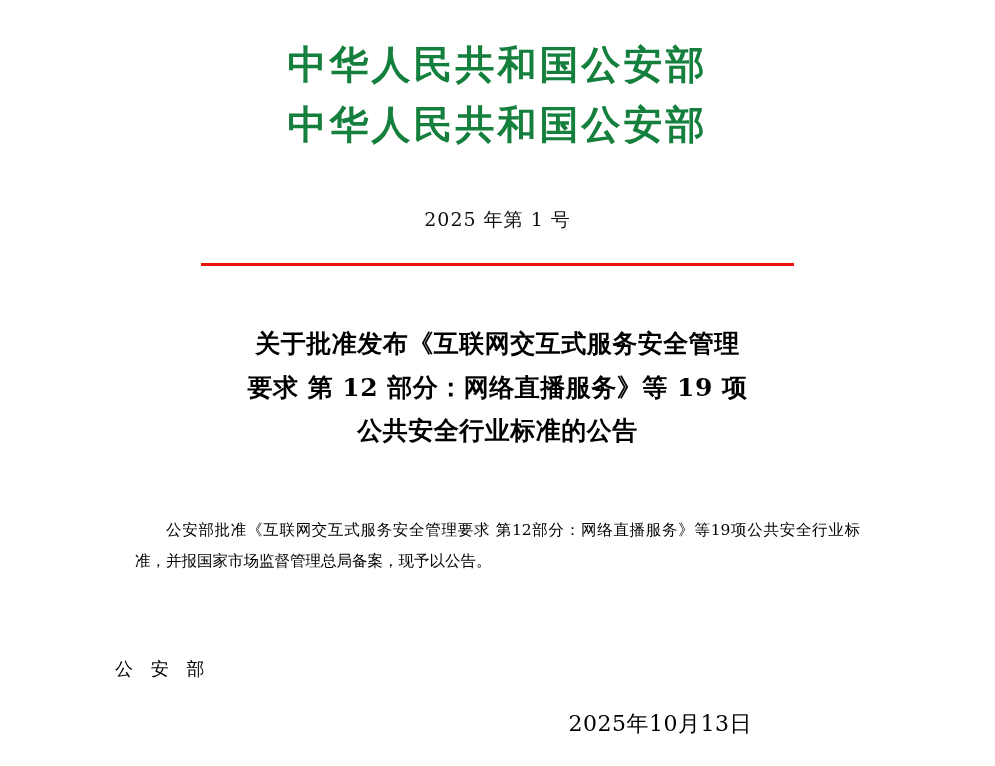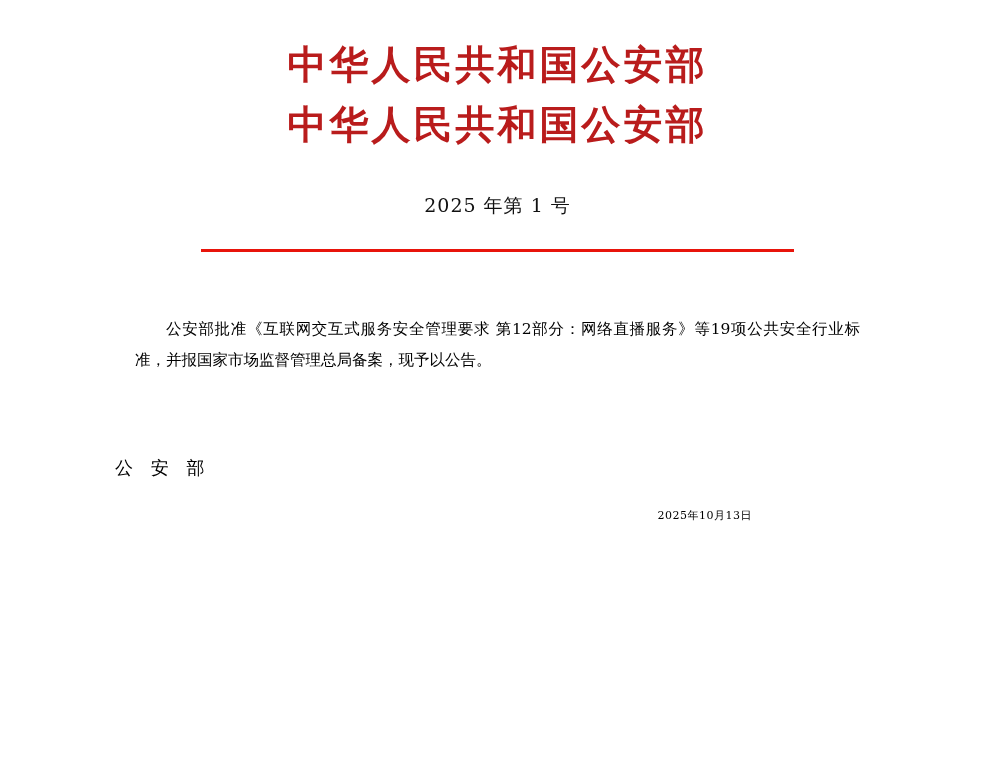--- a/index.html
+++ b/index.html
@@ -22,32 +22,32 @@
     box-sizing: border-box;
     padding: 0 115px;
   }
 
   .masthead {
     text-align: center;
     padding-top: 34px;
   }
 
   .masthead-line {
-    color: #b91c1c;
+    color: #15803d;
     font-weight: bold;
     font-size: 39px;
     line-height: 1.55;
     letter-spacing: 3px;
     font-family: "DejaVu Serif", "Liberation Serif", serif;
   }
 
   .issue-number {
     text-align: center;
     font-size: 19px;
-    margin-top: 38px;
+    margin-top: 52px;
     letter-spacing: 1px;
     color: #111;
   }
 
   .red-rule {
     height: 3px;
     background: #e8140b;
     margin: 30px 86px 0 86px;
   }
 
@@ -83,38 +83,43 @@
     margin-top: 80px;
     padding-right: 172px;
     font-size: 18px;
     letter-spacing: 6px;
   }
 
   .sign-date {
     margin-top: 28px;
     text-align: right;
     padding-right: 128px;
-    font-size: 11px;
+    font-size: 22px;
     letter-spacing: 0.5px;
   }
 </style>
 </head>
 <body>
 
 <div class="page">
 
   <div class="masthead">
     <div class="masthead-line">中华人民共和国公安部</div>
     <div class="masthead-line">中华人民共和国公安部</div>
   </div>
 
   <div class="issue-number">2025 年第 1 号</div>
 
   <div class="red-rule"></div>
 
+  <div class="doc-title">
+    <span class="tline">关于批准发布《互联网交互式服务安全管理</span>
+    <span class="tline">要求 第 12 部分：网络直播服务》等 19 项</span>
+    <span class="tline">公共安全行业标准的公告</span>
+  </div>
 
   <div class="body-text">
     <p>公安部批准《互联网交互式服务安全管理要求 第12部分：网络直播服务》等19项公共安全行业标准，并报国家市场监督管理总局备案，现予以公告。</p>
   </div>
 
   <div class="signature">公 安 部</div>
 
   <div class="sign-date">2025年10月13日</div>
 
 </div>

